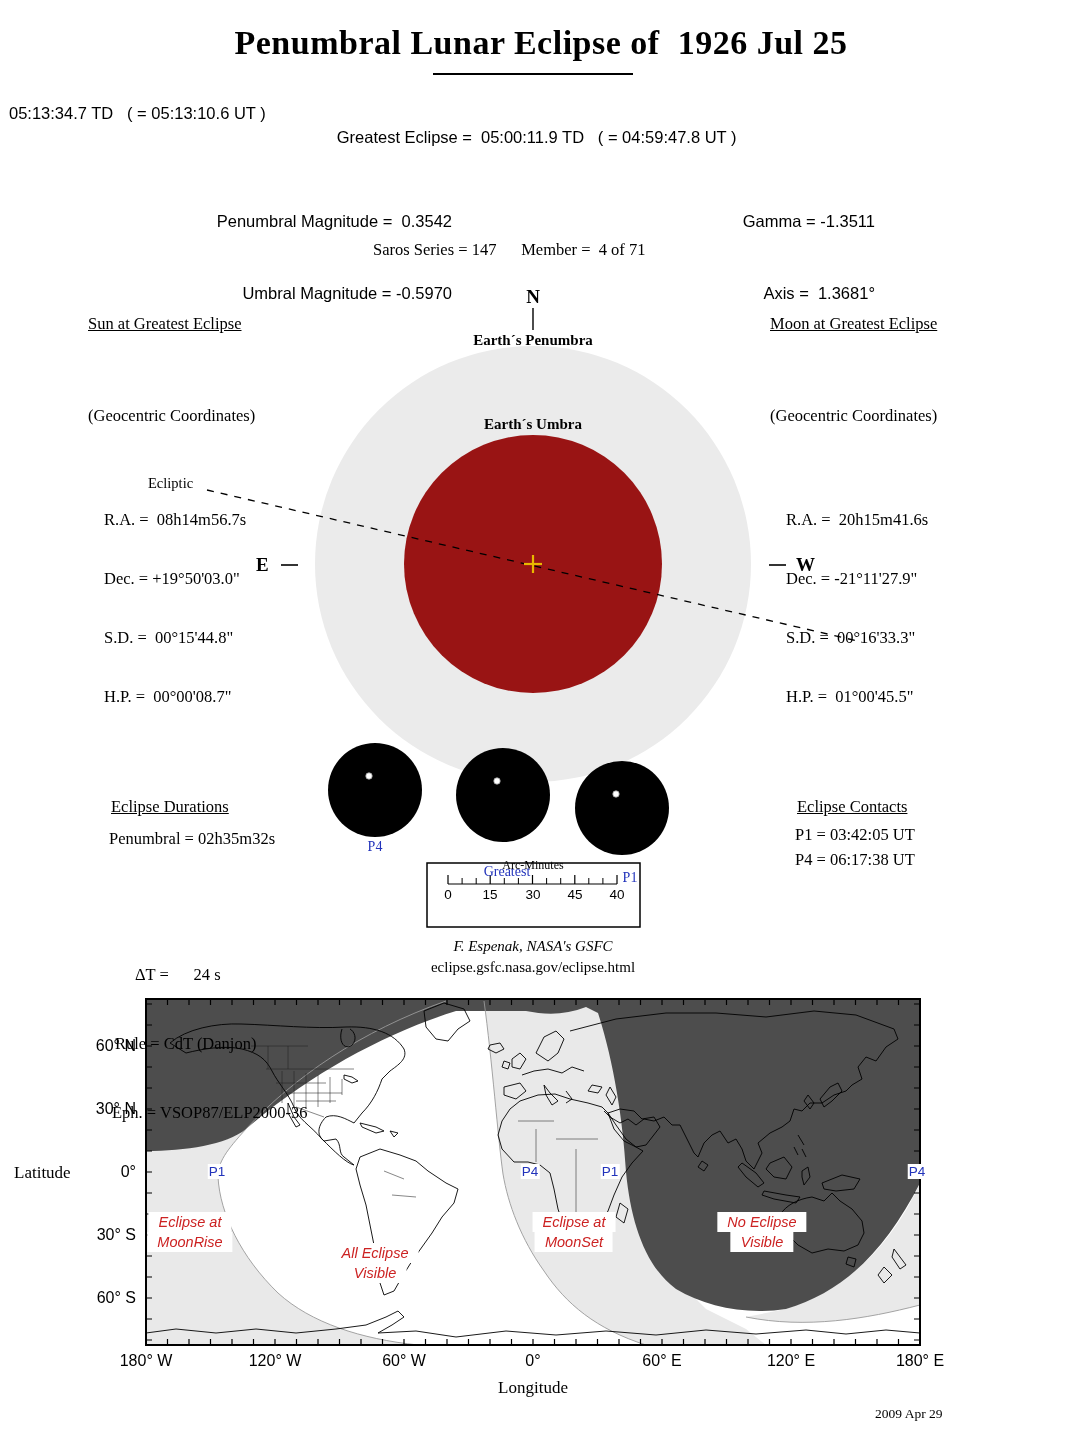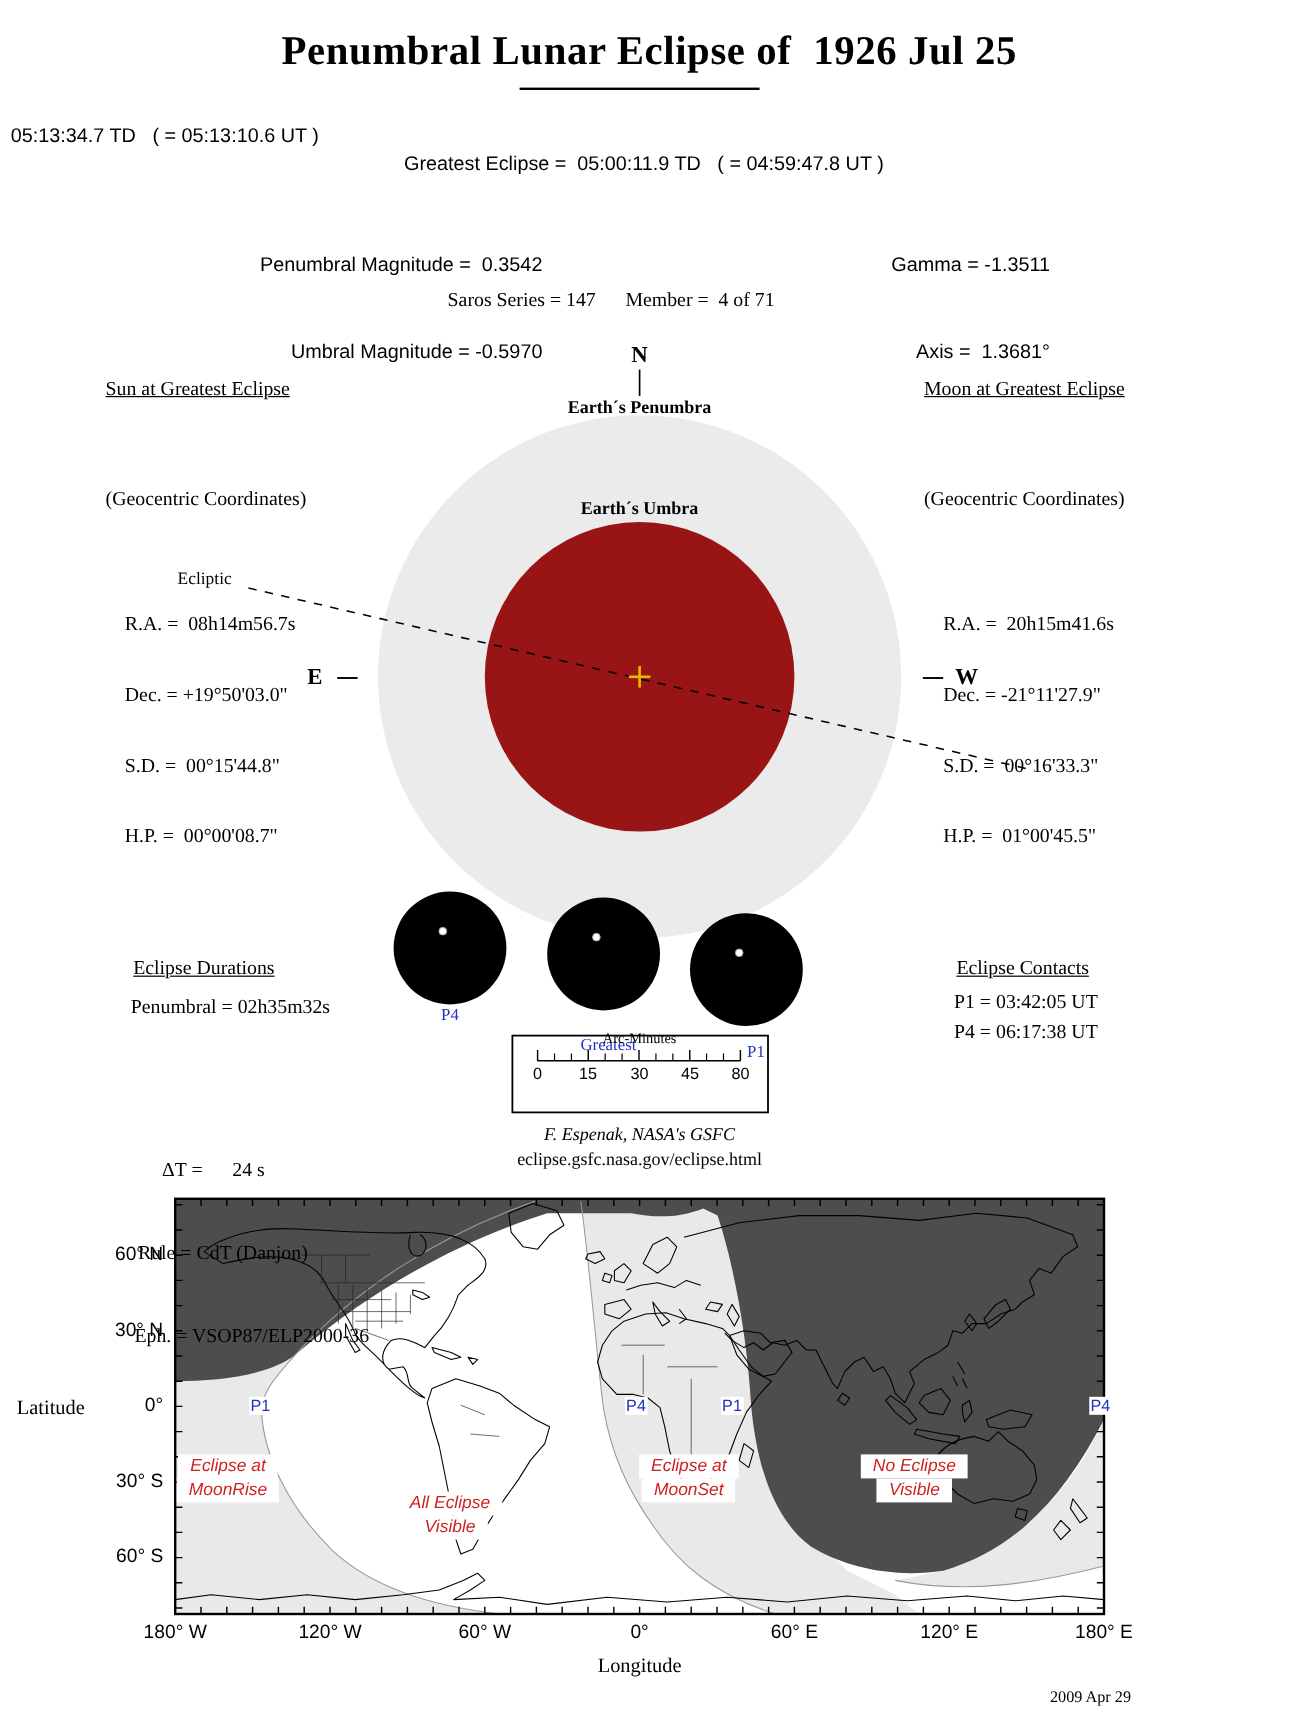--- a/index.html
+++ b/index.html
@@ -198,21 +198,21 @@
   <div class="abs bold" style="left:256px;top:554px;font-size:19px;">E</div>
   <div class="abs bold" style="left:796px;top:554px;font-size:19px;">W</div>
   <div class="abs ctr bold" style="left:533px;top:801px;font-size:19px;">S</div>
   <div class="abs ctr blue" style="left:375px;top:839px;font-size:14px;">P4</div>
   <div class="abs ctr blue" style="left:507px;top:864px;font-size:14px;">Greatest</div>
   <div class="abs ctr blue" style="left:630px;top:870px;font-size:14px;">P1</div>
   <span class="scalenum" style="left:448px;top:887px;">0</span>
   <span class="scalenum" style="left:490px;top:887px;">15</span>
   <span class="scalenum" style="left:533px;top:887px;">30</span>
   <span class="scalenum" style="left:575px;top:887px;">45</span>
-  <span class="scalenum" style="left:617px;top:887px;">80</span>
+  <span class="scalenum" style="left:617px;top:887px;">40</span>
   <div class="abs ctr" style="left:533px;top:858px;font-size:12px;">Arc-Minutes</div>
 
   <div class="abs" style="left:111px;top:797px;font-size:16.5px;"><span class="u">Eclipse Durations</span></div>
   <div class="abs" style="left:109px;top:829px;font-size:16.5px;">Penumbral = 02h35m32s</div>
   <div class="abs" style="left:112px;top:917px;font-size:16.5px;line-height:23px;">
     <div style="text-indent:23px;">ΔT =      24 s</div>
     <div style="text-indent:3px;">Rule = CdT (Danjon)</div>
     <div>Eph. = VSOP87/ELP2000-36</div>
   </div>
   <div class="abs" style="left:797px;top:797px;font-size:16.5px;"><span class="u">Eclipse Contacts</span></div>

